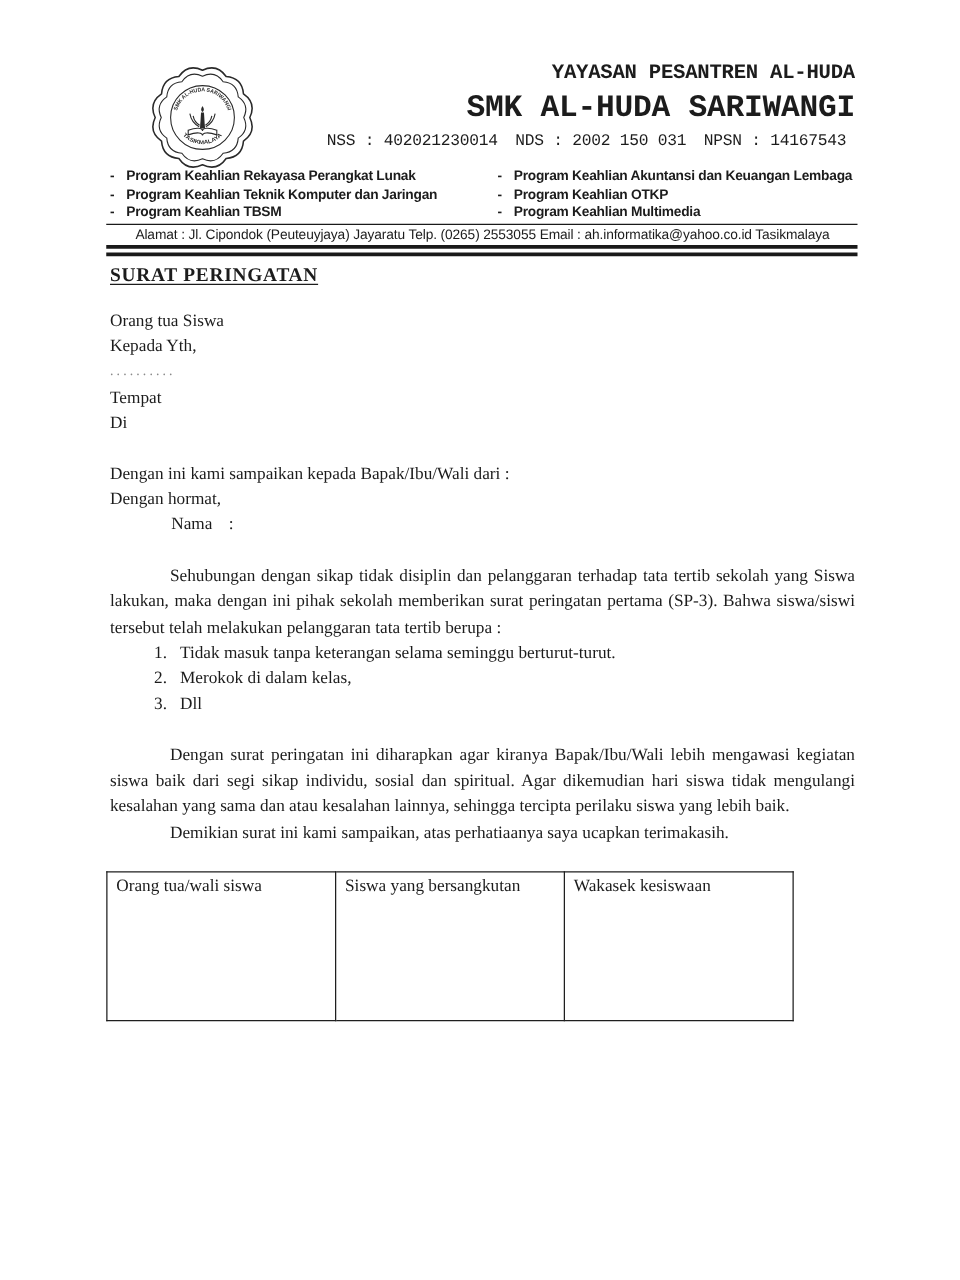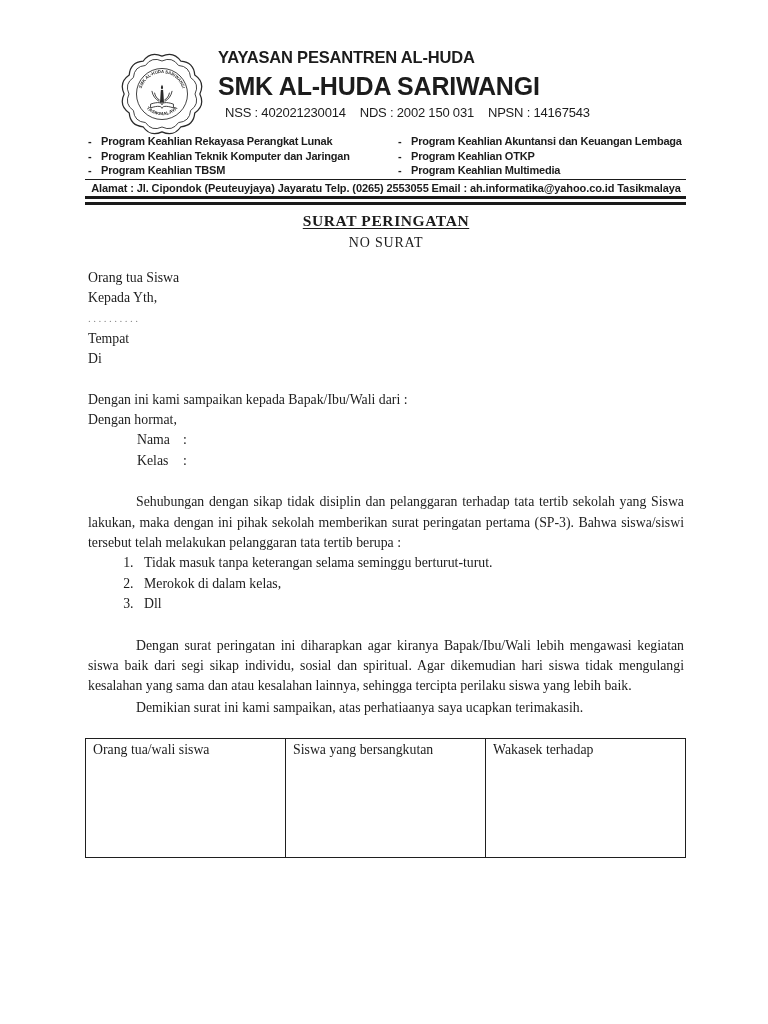--- a/index.html
+++ b/index.html
@@ -5,60 +5,60 @@
   html,body { margin:0; padding:0; background:#ffffff; }
   .page {
     position:relative; width:768px; height:1024px; background:#ffffff;
     font-family:"Liberation Serif", serif; color:#1c1c1c; overflow:hidden;
   }
   .content { padding:48px 84px 0 88px; }
 
   
   .letterhead { position:relative; min-height:84px; }
   .logo { position:absolute; left:30px; top:2px; width:88px; height:88px; }
-  .head-text { margin-left:130px; text-align:left; font-family:Liberation Sans, sans-serif; }
+  .head-text { margin-left:130px; text-align:right; font-family:Liberation Mono, monospace; }
   .foundation { font-size:16.5px; font-weight:bold; letter-spacing:-0.2px; }
   .school { font-size:25px; font-weight:bold; margin-top:5px; letter-spacing:-0.2px; }
   .ids { font-size:13px; margin-top:4px; letter-spacing:-0.2px; white-space:nowrap; }
   .ids span { margin:0 7px; }
 
   .programs { display:flex; margin-top:2px; font-family:"Liberation Sans", sans-serif;
               font-size:11px; font-weight:bold; letter-spacing:-0.2px; }
   .prog-col.left { width:310px; }
   .prog-col.right { flex:1; }
   .prog-row { display:flex; line-height:14.5px; }
   .prog-row .dash { width:13px; }
 
   .thin-line { border-top:1.5px solid #1a1a1a; margin:1px 0 0 -3px; width:601px; }
-  .address { font-family:"Liberation Sans", sans-serif; font-size:11px; font-weight:bold;
+  .address { font-family:"Liberation Sans", sans-serif; font-size:11px; font-weight:normal;
              text-align:center; padding:2px 0 2px 0; letter-spacing:-0.1px; white-space:nowrap; }
   .double-line { margin-left:-3px; width:601px; height:3px;
                  border-top:3px solid #1a1a1a; border-bottom:3px solid #1a1a1a; }
 
   
-  .title { text-align:center; font-weight:bold; font-size:15.5px; margin-top:7px;
+  .title { text-align:left; font-weight:bold; font-size:15.5px; margin-top:7px;
            letter-spacing:0.6px; text-decoration:underline; text-underline-offset:2px; }
   .no-surat { text-align:center; font-size:14px; margin-top:5px; letter-spacing:0.8px; }
 
   .body-text { font-size:13.8px; line-height:20.4px; }
   .recipient { margin-top:17px; }
   .dots-line { color:#8a8a8a; font-size:11px; letter-spacing:2.5px; line-height:20.4px; }
 
   .salutation-block { margin-top:20px; }
   .field-row { padding-left:49px; }
   .field-label { display:inline-block; width:46px; }
 
   .para { text-align:justify; text-indent:48px; }
   .p1 { margin-top:21px; }
   ol.violations { margin:0; padding-left:49px; }
   ol.violations li { padding-left:7px; }
   .p2 { margin-top:21px; }
   .closing { text-indent:48px; margin-top:1px; }
 
-  table.sign { border-collapse:collapse; margin:20px 0 0 -3px; width:601px; table-layout:fixed; }
+  table.sign { border-collapse:collapse; margin:20px 0 0 -3px; width:550px; table-layout:fixed; }
   table.sign td { border:1.6px solid #1f1f1f; height:116px; vertical-align:top;
                   padding:1px 7px; font-size:13.8px; line-height:20.4px; }
 
   
   .seal-stroke { fill:none; stroke:#2a2a2a; stroke-width:1.4; }
   .seal-thin   { fill:none; stroke:#2a2a2a; stroke-width:1; }
   .seal-fill   { fill:#2a2a2a; stroke:none; }
   .seal-text   { font-family:"Liberation Sans", sans-serif; font-size:5px; font-weight:bold; fill:#2a2a2a; }
 </style>
 </head>
@@ -130,52 +130,50 @@
             <span>Program Keahlian Multimedia</span>
           </div>
       </div>
     </div>
 
     <div class="thin-line"></div>
     <div class="address">Alamat : Jl. Cipondok  (Peuteuyjaya) Jayaratu Telp. (0265)  2553055  Email : ah.informatika@yahoo.co.id Tasikmalaya</div>
     <div class="double-line"></div>
 
     <div class="title">SURAT PERINGATAN</div>
-    <div class="no-surat">NO SURAT</div>
 
     <div class="recipient body-text">
       <div>Orang tua Siswa</div>
       <div>Kepada Yth,</div>
       <div class="dots-line">..........</div>
       <div>Tempat</div>
       <div>Di</div>
     </div>
 
     <div class="salutation-block body-text">
       <div>Dengan ini kami sampaikan kepada Bapak/Ibu/Wali dari :</div>
       <div>Dengan hormat,</div>
       <div class="field-row"><span class="field-label">Nama</span><span>:</span></div>
-      <div class="field-row"><span class="field-label">Kelas</span><span>:</span></div>
     </div>
 
     <div class="para p1 body-text">Sehubungan dengan sikap tidak disiplin dan pelanggaran terhadap tata tertib sekolah yang Siswa lakukan, maka dengan ini pihak sekolah memberikan surat peringatan pertama (SP-3). Bahwa siswa/siswi tersebut telah melakukan pelanggaran tata tertib berupa :</div>
 
     <ol class="violations body-text">
       <li>Tidak masuk tanpa keterangan selama seminggu berturut-turut.</li>
       <li>Merokok di dalam kelas,</li>
       <li>Dll</li>
     </ol>
 
     <div class="para p2 body-text">Dengan surat peringatan ini diharapkan agar kiranya Bapak/Ibu/Wali lebih mengawasi kegiatan siswa baik dari segi sikap individu, sosial dan spiritual. Agar dikemudian hari siswa tidak mengulangi kesalahan yang sama dan atau kesalahan lainnya, sehingga tercipta perilaku siswa yang lebih baik.</div>
     <div class="closing body-text">Demikian surat ini kami sampaikan, atas perhatiaanya saya ucapkan terimakasih.</div>
 
     <table class="sign">
       <tbody>
           <tr>
         <td>Orang tua/wali siswa</td>
         <td>Siswa yang bersangkutan</td>
-        <td>Wakasek terhadap</td>
+        <td>Wakasek kesiswaan</td>
       </tr>
     </tbody>
       </table>
 
   </div>
 </div>
 
 </body></html>

